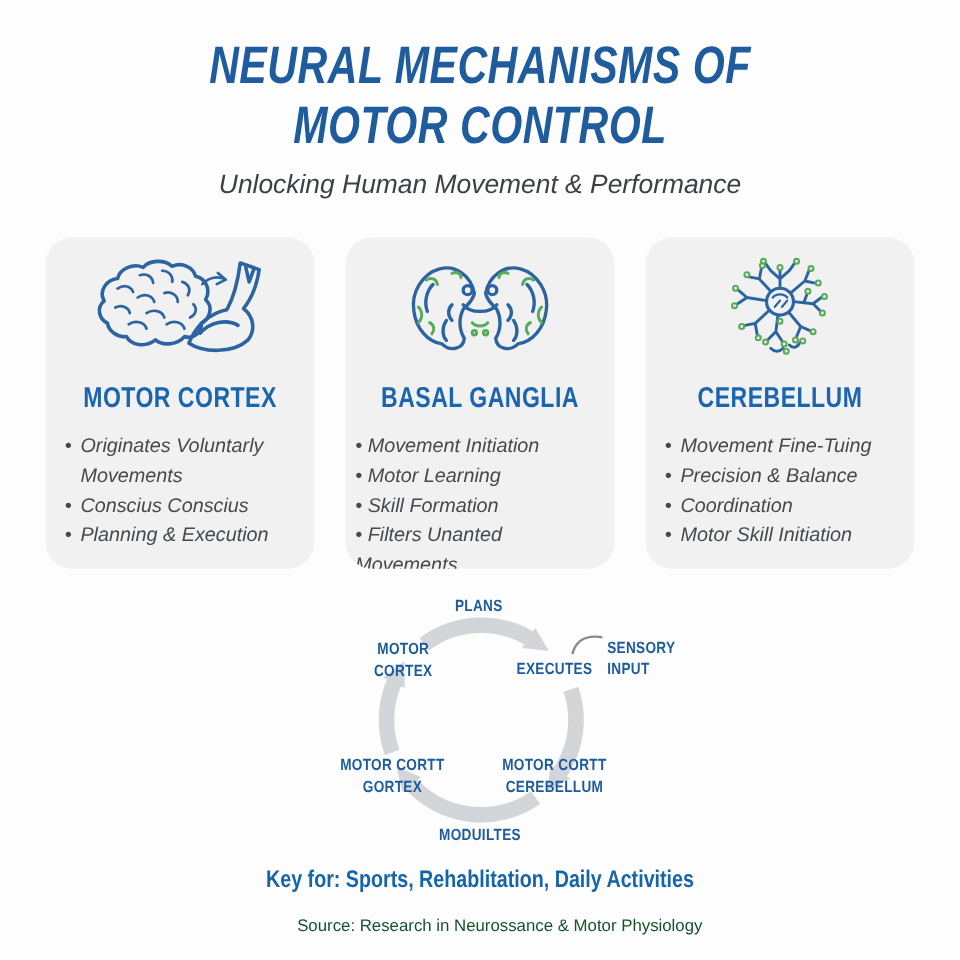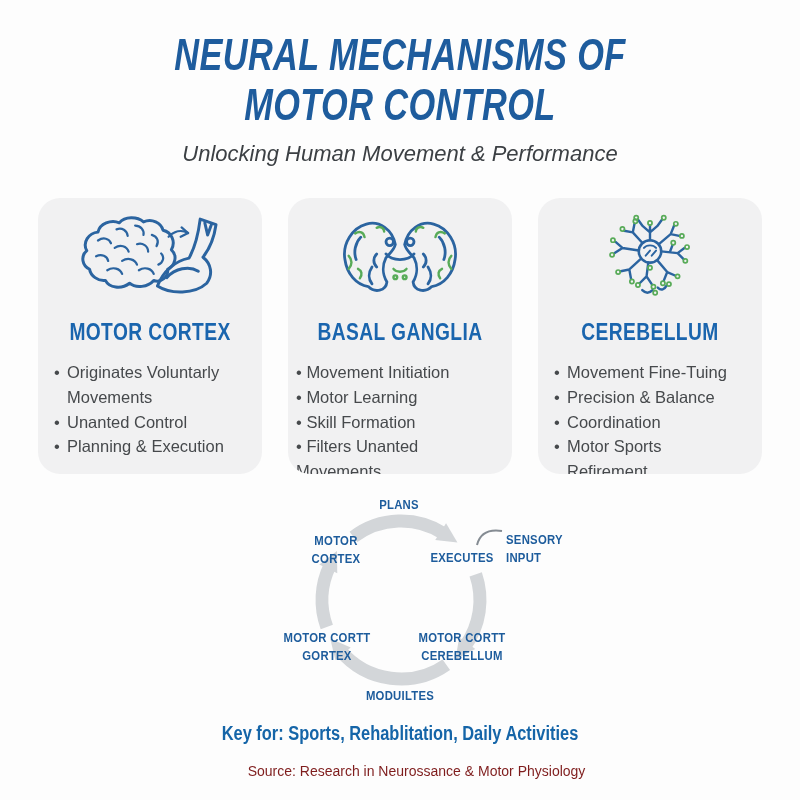--- a/index.html
+++ b/index.html
@@ -27,21 +27,21 @@
   .card {
     flex:1; height:276px; background:#f1f1f2; border-radius:22px;
     padding-top:10px; overflow:hidden;
   }
   .card-icon-box { height:104px; display:flex; align-items:center; justify-content:center; }
   .card-title {
     margin-top:6px; text-align:center; font-size:24px; font-weight:bold;
     color:#1a65ae; letter-spacing:0.5px; white-space:nowrap;
     transform:scaleX(0.8); transform-origin:center;
   }
-  .card-list { margin-top:14px; padding:0 16px; list-style:none; font-size:16.5px; line-height:1.5; color:#46494c; }
+  .card-list { margin-top:14px; padding:0 16px; list-style:none; font-size:16.5px; line-height:1.5; color:#46494c;font-style:italic; }
   .card-list li { position:relative; padding-left:13px; }
   .card-list li::before { content:"•"; position:absolute; left:0; }
   .card-list.centered { padding:0 8px; }
   .card-list.centered li { padding-left:0; }
   .card-list.centered li::before { content:"• "; position:static; }
 
   
   .cycle { position:absolute; top:488px; left:0; width:784px; height:226px; }
   .cycle svg { position:absolute; inset:0; }
   .cyc-label {
@@ -52,21 +52,21 @@
   .cyc-label.left-anchored { transform:scaleX(0.84); transform-origin:left center; text-align:left; }
 
   
   .key-line {
     position:absolute; top:722px; left:0; width:800px; text-align:center;
     font-size:20px; font-weight:bold; color:#1565a8; white-space:nowrap;
     transform:scaleX(0.82); transform-origin:center;
   }
   .source-line {
     position:absolute; top:763px; left:0; width:800px; text-align:center;
-    font-size:14px; color:#7f1d1d;padding-left:33px;
+    font-size:14px; color:#14532d;padding-left:33px;
   }
 
   .icon-stroke { stroke:#2b64a0; fill:none; stroke-linecap:round; stroke-linejoin:round; }
   .icon-green  { stroke:#58ab58; fill:none; stroke-linecap:round; stroke-linejoin:round; }
 </style>
 </head>
 <body>
 
 <div class="header">
   <div class="title-line">NEURAL MECHANISMS OF</div>
@@ -98,21 +98,21 @@
           <path d="M 39,61 C 45,57 53,59 55,65"></path>
           <path d="M 73,61 C 79,57 87,59 89,65"></path>
           <path d="M 105,25 C 111,19 119,17 126,21"></path>
           <path d="M 119,15 L 126,21 L 118,25"></path>
         </g>
       </svg>
     </div>
     <div class="card-title">MOTOR CORTEX</div>
     <ul class="card-list">
       <li>Originates Voluntarly Movements</li>
-      <li>Unanted Control</li>
+      <li>Conscius Conscius</li>
       <li>Planning &amp; Execution</li>
     </ul>
   </div>
 
   <div class="card">
     <div class="card-icon-box">
       <svg width="140" height="98" viewBox="0 0 150 105">
         <g class="icon-stroke" stroke-width="3">
           <path d="M 70,36 C 67,20 53,10 39,14 C 24,18 13,35 16,52 C 18,67 28,79 41,81 C 48,88 60,86 61,76 C 56,68 56,58 60,50 C 65,45 69,41 70,36 Z"></path>
           <path d="M 33,28 C 27,34 25,44 28,52"></path>
@@ -196,21 +196,21 @@
             <circle cx="87" cy="93" r="2.4"></circle>
           <circle cx="65" cy="74" r="2.4"></circle>
         </g>
       </svg>
     </div>
     <div class="card-title">CEREBELLUM</div>
     <ul class="card-list">
       <li>Movement Fine-Tuing</li>
       <li>Precision &amp; Balance</li>
       <li>Coordination</li>
-      <li>Motor Sports Refirement</li>
+      <li>Motor Skill Initiation</li>
     </ul>
   </div>
 </div>
 
 <div class="cycle">
   <svg width="800" height="226" viewBox="0 0 800 226">
     <defs>
       <marker id="arr" markerUnits="userSpaceOnUse" markerWidth="26" markerHeight="26" refX="5" refY="11" orient="auto">
         <path d="M1,1 L21,11 L1,21 Z" fill="#d3d6d9"></path>
       </marker>

